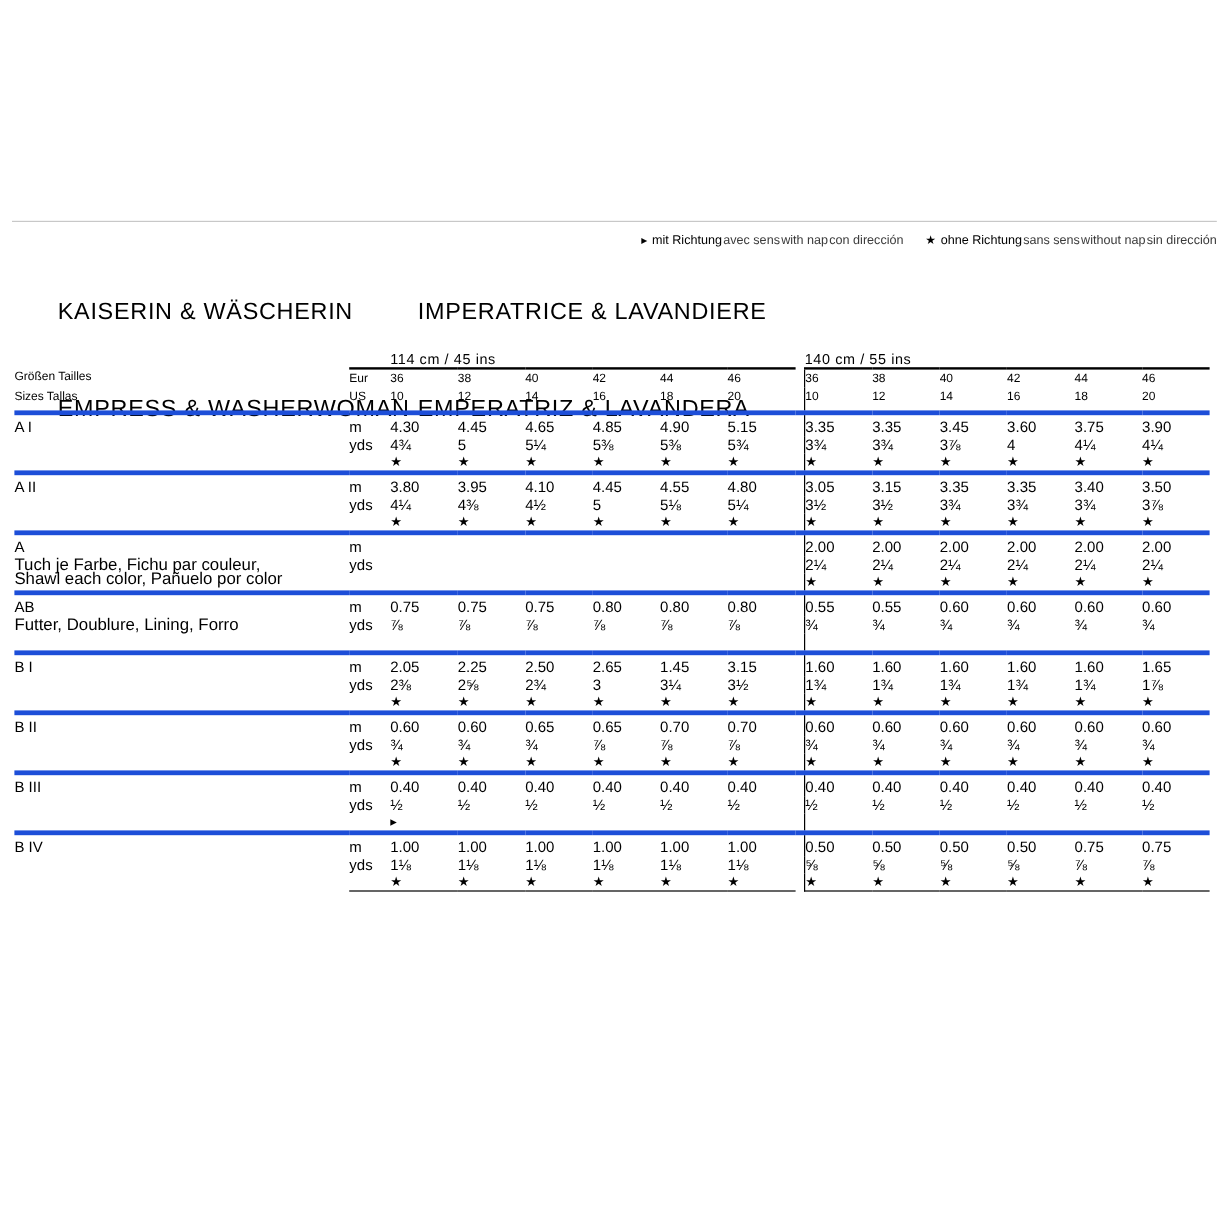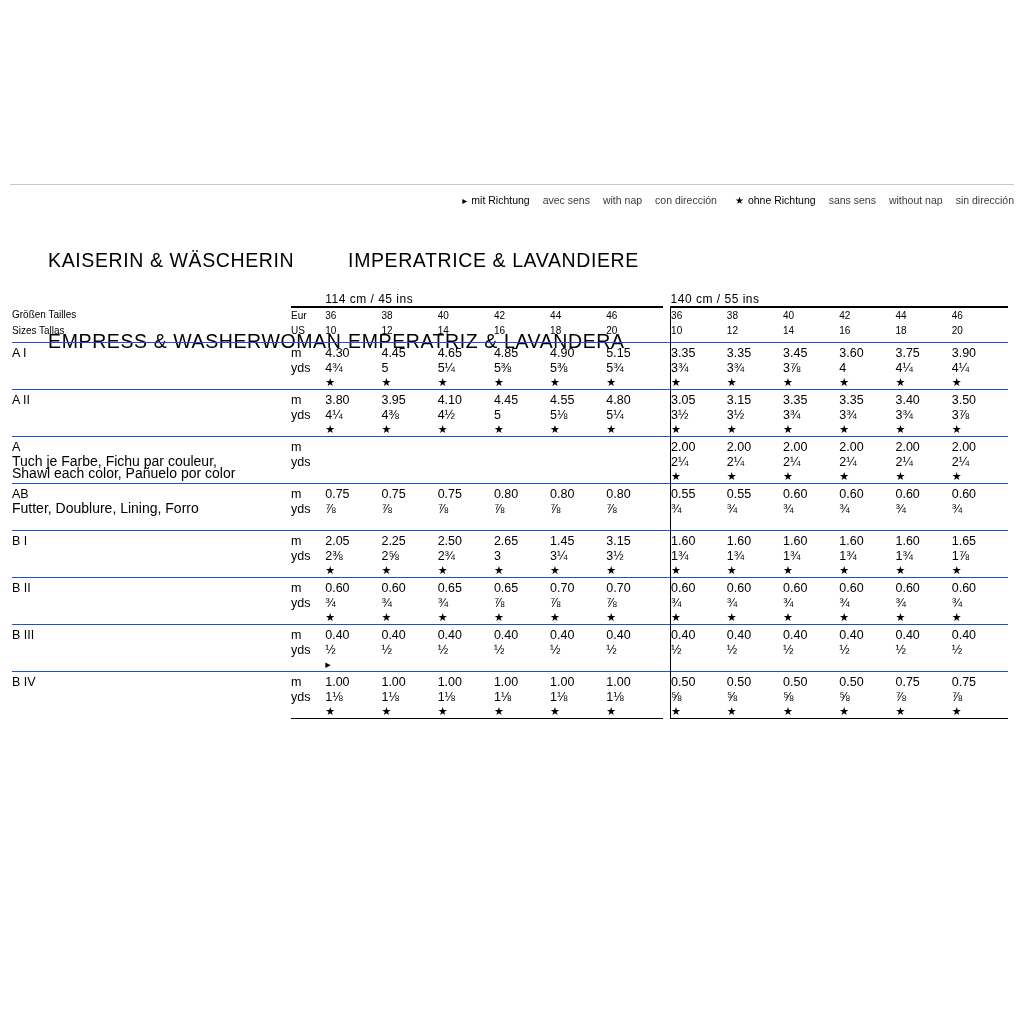--- a/index.html
+++ b/index.html
@@ -43,21 +43,21 @@
     line-height: 12px;
     white-space: nowrap;
   }
   .legend .grp { display: flex; align-items: baseline; }
   .legend .mark {
     font-size: 10px;
     margin-right: 4px;
     color: #000;
   }
   .legend .primary { color: #000; }
-  .legend .secondary { color: #3a3a3a; margin-left: 13px; }
+  .legend .secondary { color: #3a3a3a; margin-left: 1px; }
   .legend .gap { width: 18px; display: inline-block; }
 
   
   .title-block {
     position: absolute;
     left: 12px; top: 220px;
     width: 1000px;
   }
   .title-line {
     font-size: 19.5px;
@@ -104,21 +104,21 @@
   .band-row td.no-line { border-bottom: none; }
 
   .size-head td {
     padding-top: 4px;
     font-size: 10px;
     line-height: 15px;
   }
   .size-head td.second { padding-bottom: 4px; }
 
   .rowgroup {
-    border-top: 1px solid #1d4ed8;
+    border-top: 4px solid #1d4ed8;
   }
   .rowgroup td {
     line-height: 15px;
     font-size: 12.5px;
   }
   .rowgroup td.label {
     padding-top: 3px;
   }
   .rowgroup td.unit {
     padding-top: 3px;

